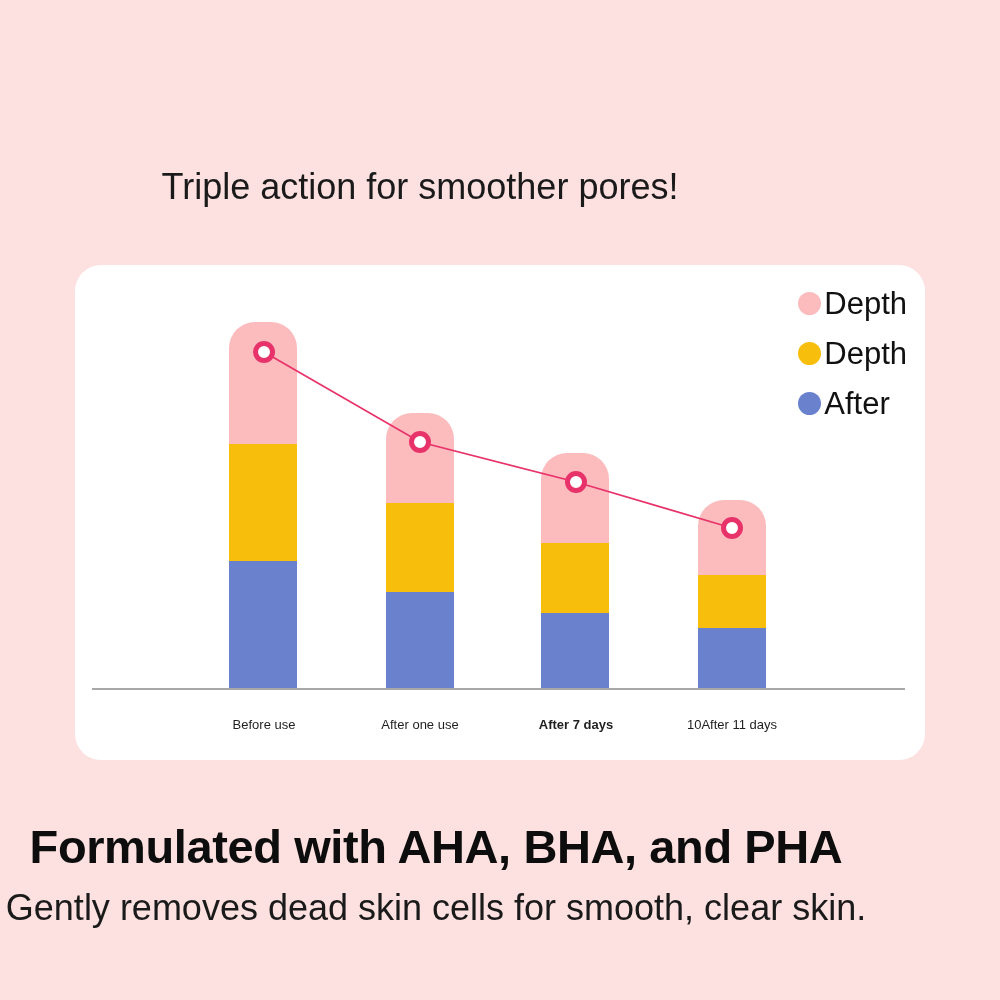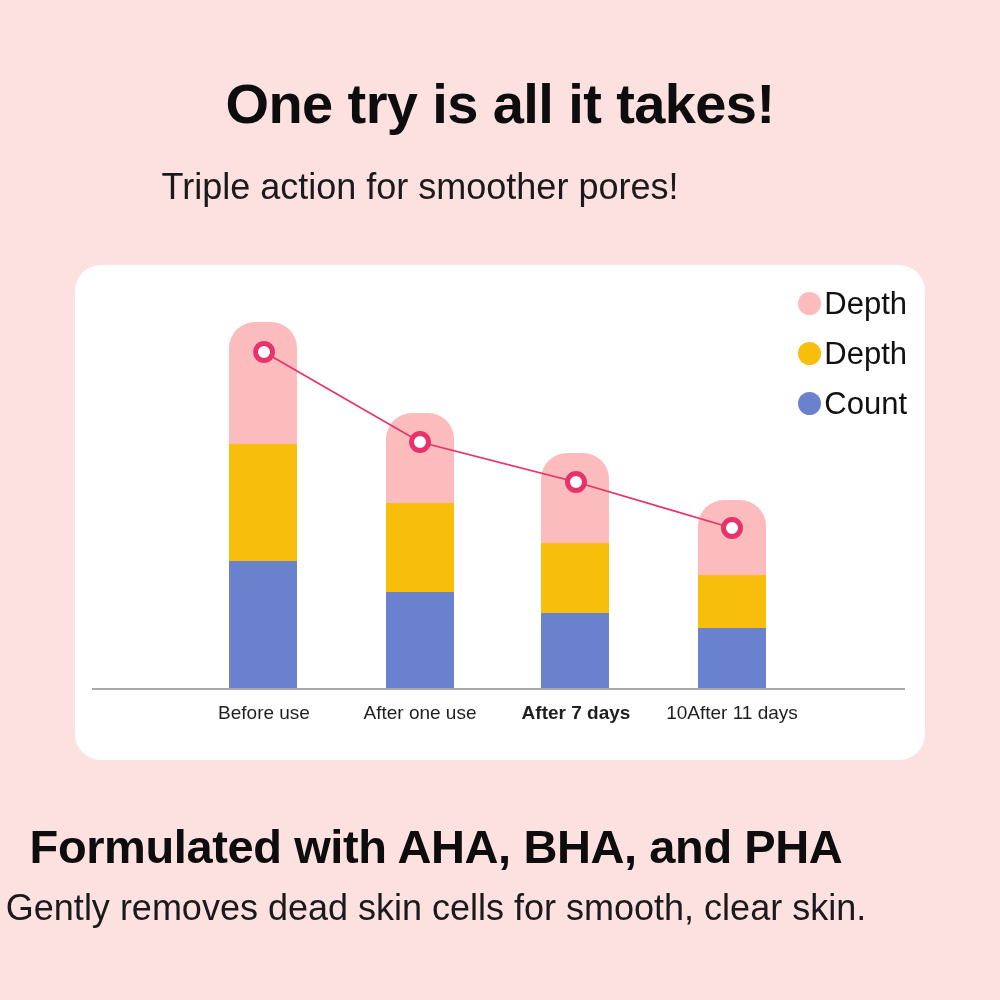--- a/index.html
+++ b/index.html
@@ -150,43 +150,42 @@
     width: 100%;
     display: block;
   }
   .seg-top {
     border-radius: 26px 26px 0 0;
   }
 
   
   .xlabel {
     position: absolute;
-    top: 437px;
-    font-size: 19px;
+    top: 452px;
+    font-size: 13px;
     color: #1f1f1f;
     text-align: center;
     white-space: nowrap;
     transform: translateX(-50%);
   }
 
   .line-overlay {
     position: absolute;
     left: 0;
     top: 0;
     width: 850px;
     height: 495px;
     pointer-events: none;
   }
 </style>
 </head>
 <body>
 
 <div class="page">
 
-  <div class="headline">One try is all it takes!</div>
   <div class="subhead">Triple action for smoother pores!</div>
 
   <div class="chart-card">
     <div class="plot">
 
       <div class="bars">
 
         <div class="bar-group" style="left:154px;">
           <div class="seg seg-top" style="height:122px;background:#FCBCBE;"></div>
           <div class="seg" style="height:117px;background:#F7BE0C;"></div>
@@ -231,21 +230,21 @@
         <div class="legend-item">
           <span class="legend-dot" style="background:#FCBCBE;"></span>
           <span class="legend-label">Depth</span>
         </div>
         <div class="legend-item">
           <span class="legend-dot" style="background:#F7BE0C;"></span>
           <span class="legend-label">Depth</span>
         </div>
         <div class="legend-item">
           <span class="legend-dot" style="background:#6A82CE;"></span>
-          <span class="legend-label">Count</span>
+          <span class="legend-label">After</span>
         </div>
       </div>
 
     </div>
   </div>
 
   <div class="footline-1">Formulated with AHA, BHA, and PHA</div>
   <div class="footline-2">Gently removes dead skin cells for smooth, clear skin.</div>
 
 </div>

